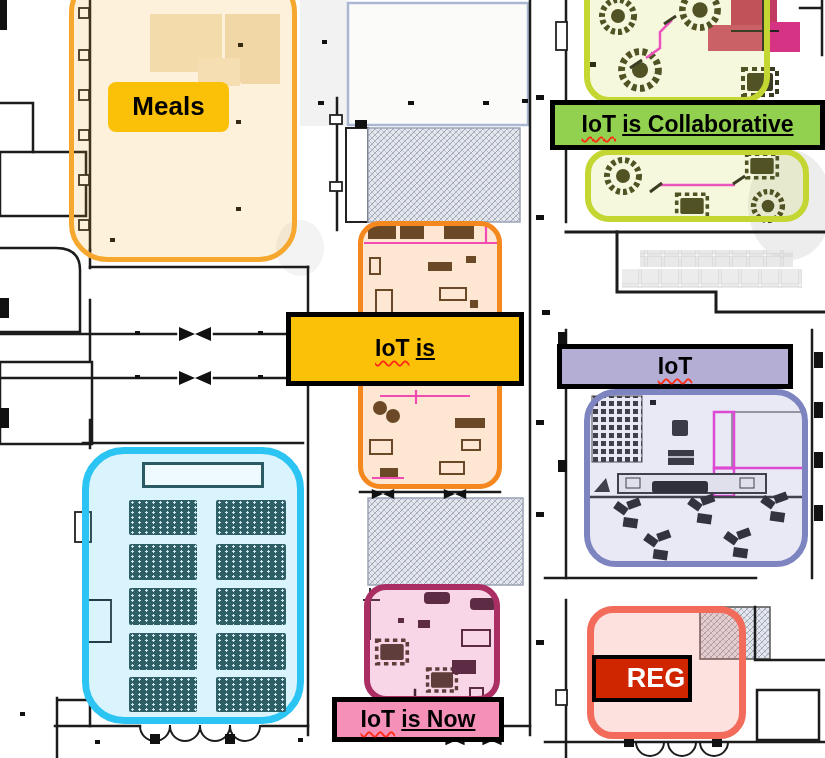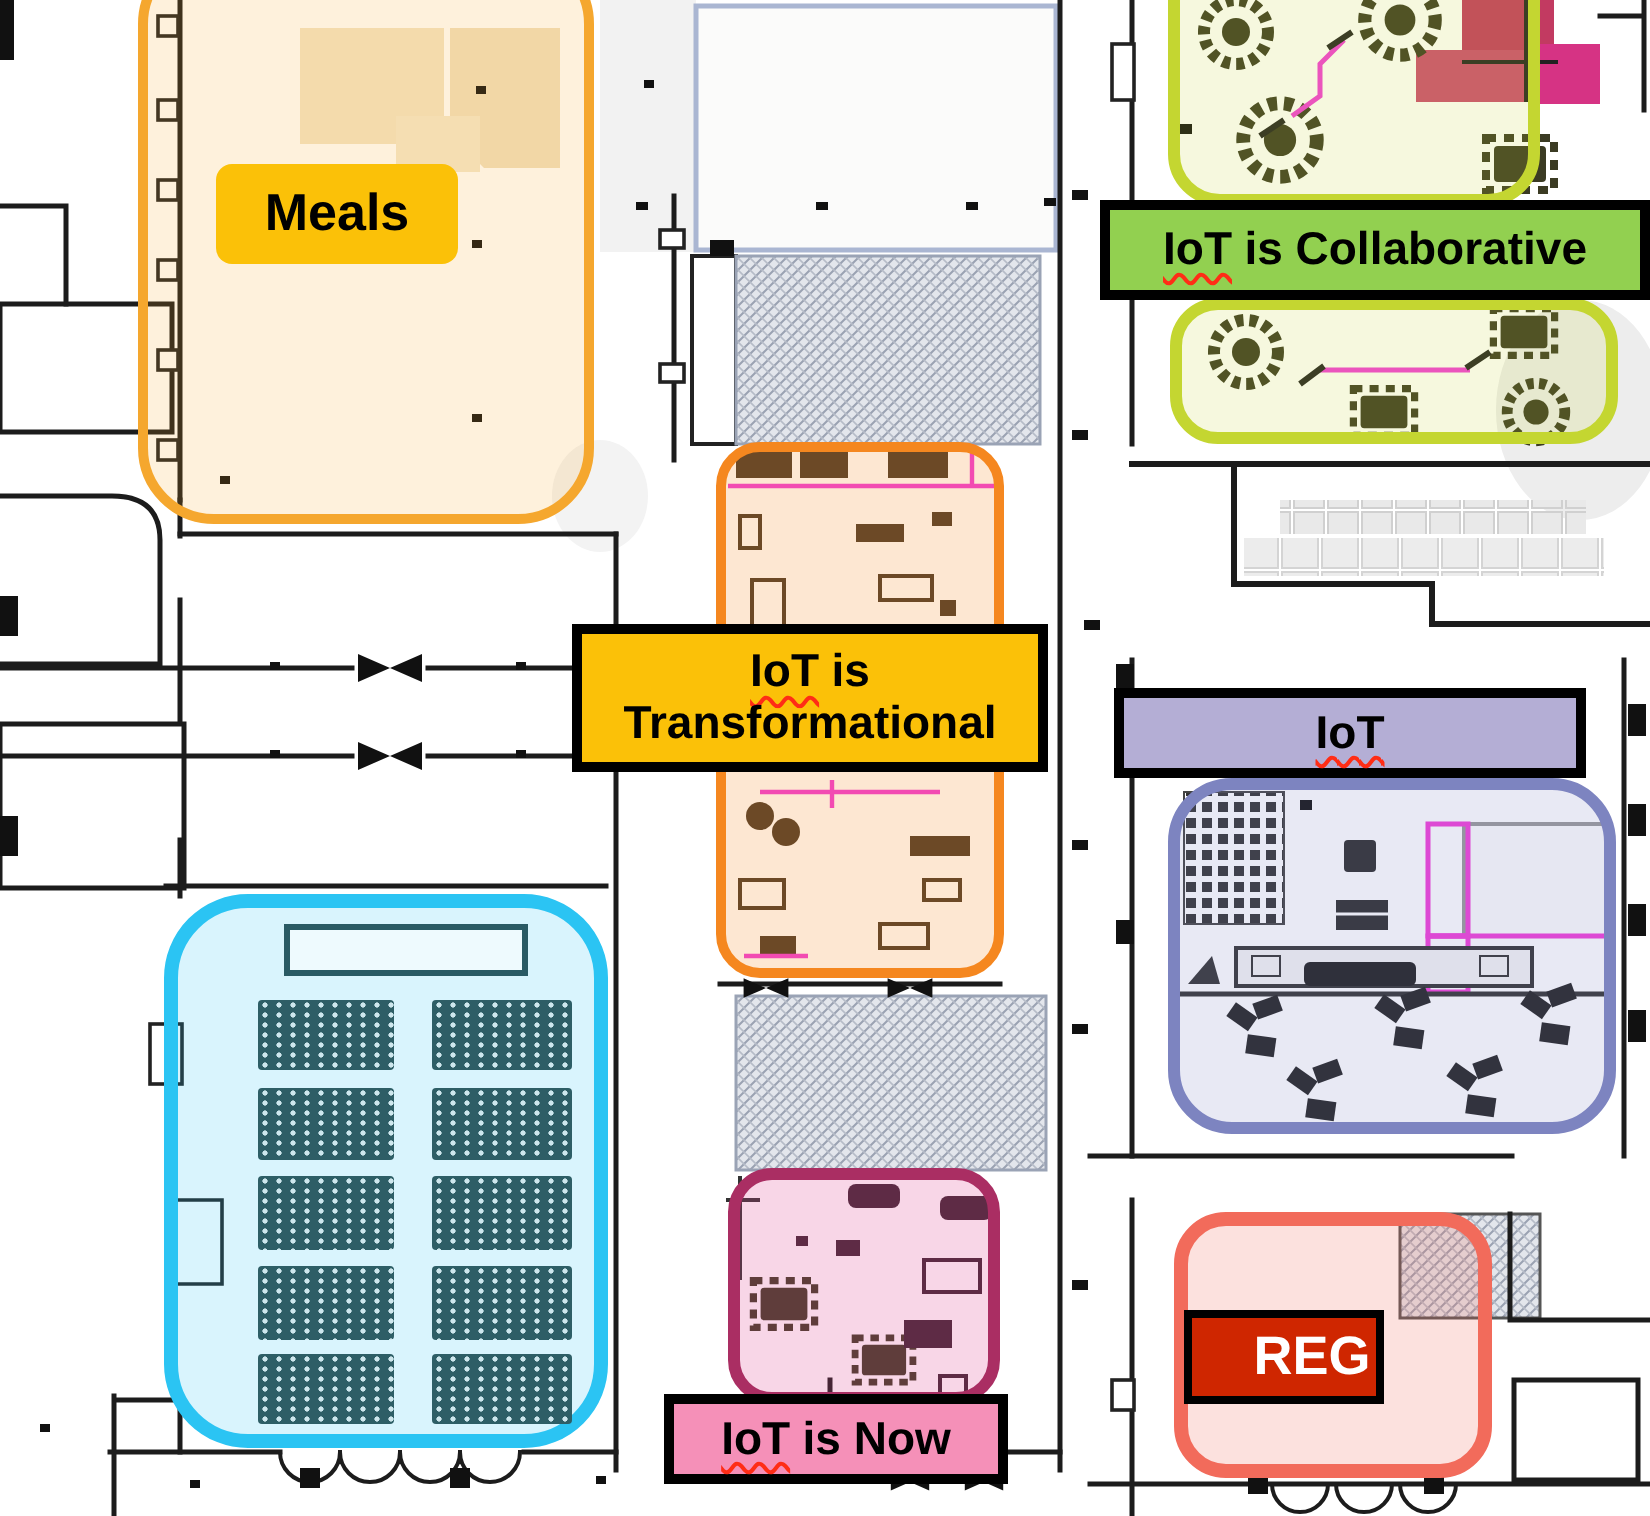--- a/index.html
+++ b/index.html
@@ -18,21 +18,21 @@
   .lbl{position:absolute;display:flex;align-items:center;justify-content:center;z-index:6;
        font-weight:bold;color:#000;border:5px solid #000;box-sizing:border-box;line-height:1.12;text-align:center;}
   .l-meals{left:108px;top:82px;width:121px;height:50px;background:#FBC108;border:none;border-radius:8px;font-size:26px;}
   .l-collab{left:550px;top:100px;width:275px;height:50px;background:#92D050;font-size:23px;}
   .l-transform{left:286px;top:312px;width:238px;height:74px;background:#FBC108;flex-direction:column;font-size:23px;}
   .l-limitless{left:557px;top:344px;width:236px;height:45px;background:#B4AED5;font-size:23px;}
   .l-now{left:332px;top:697px;width:172px;height:45px;background:#F590B8;font-size:23px;}
   .l-reg{left:592px;top:655px;width:100px;height:47px;background:#CF2600;border-width:4px;color:#fff;font-size:27px;padding-left:28px;}
   .sq{text-decoration-line:underline;text-decoration-style:wavy;text-decoration-color:#FF2D16;
       text-decoration-thickness:2px;text-underline-offset:4px;}
-  .rr{margin-left:.27em;}
+  .rr{margin-left:.27em;text-decoration:underline;}
   .row{display:flex;align-items:flex-start;}
   .stage{position:absolute;left:142px;top:462px;width:122px;height:26px;z-index:4;
          border:3px solid #2a5a64;background:rgba(255,255,255,.55);box-sizing:border-box;}
   .seatblock{position:absolute;z-index:4;border-radius:2px;background-color:#2e5e66;
     background-image:radial-gradient(circle,rgba(223,246,252,.9) 1.2px,transparent 1.4px);
     background-size:7px 5px;}
 </style>
 </head>
 <body>
 
@@ -295,21 +295,20 @@
       <span class="sq">IoT</span>
       <span class="rr">is Collaborative</span>
     </span>
   </div>
 
   <div class="lbl l-transform">
     <span class="row">
       <span class="sq">IoT</span>
       <span class="rr">is</span>
     </span>
-    <span>Transformational</span>
   </div>
 
   <div class="lbl l-limitless">
     <span class="row">
       <span class="sq">IoT</span>
     </span>
   </div>
 
   <div class="lbl l-now">
     <span class="row">

